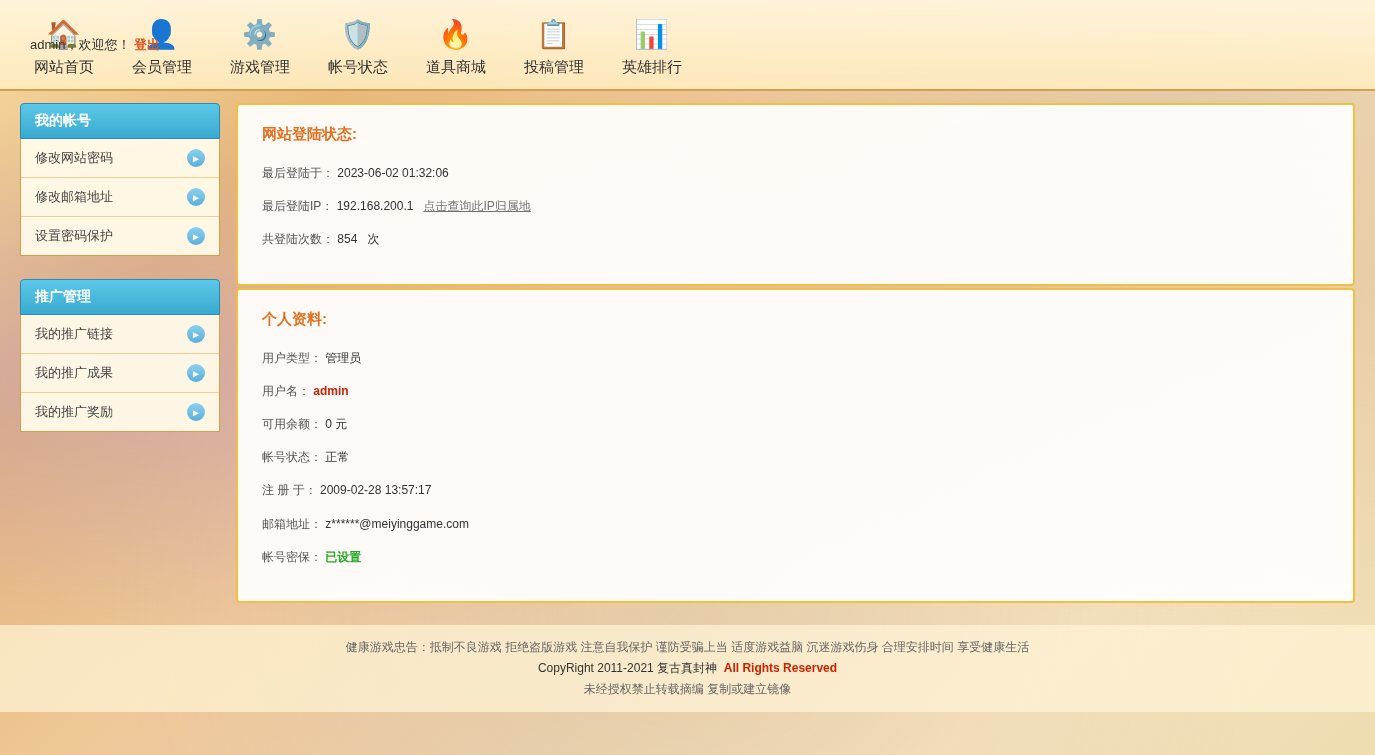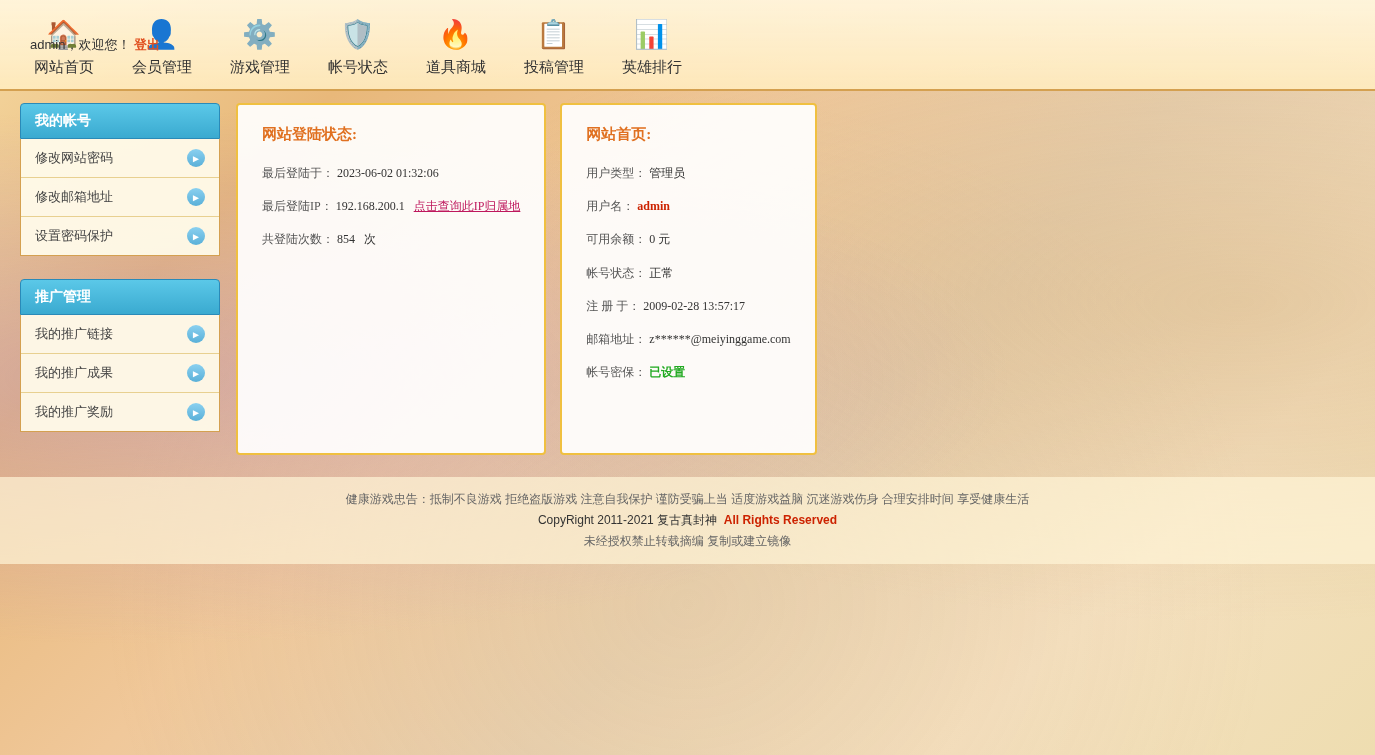--- a/index.html
+++ b/index.html
@@ -135,22 +135,22 @@
       align-items: center;
       justify-content: center;
       color: white;
       font-size: 10px;
     }
 
     
     .content-area {
       flex: 1;
       display: flex;
-      gap: 14px;
-      font-family: Liberation Serif, serif;
+      flex-direction: column;
+      gap: 2px;
     }
     .content-panel {
       background: rgba(255,255,255,0.92);
       border: 2px solid #f0c040;
       border-radius: 4px;
       padding: 20px 24px;
     }
     .panel-title {
       font-size: 15px;
       font-weight: bold;
@@ -169,21 +169,21 @@
     }
     .panel-row .value-red {
       color: #cc2200;
       font-weight: bold;
     }
     .panel-row .value-green {
       color: #22aa22;
       font-weight: bold;
     }
     .panel-row .value-blue {
-      color: #be185d;
+      color: #737373;
       text-decoration: underline;
       cursor: pointer;
     }
 
     
     .footer {
       position: relative;
       z-index: 5;
       text-align: center;
       padding: 14px 0 10px;
@@ -299,21 +299,21 @@
       </div>
       <div class="panel-row">
         <span class="label">共登陆次数：</span>
         <span>854</span>
         &nbsp;
         <span>次</span>
       </div>
     </div>
 
     <div class="content-panel">
-      <div class="panel-title">网站首页:</div>
+      <div class="panel-title">个人资料:</div>
       <div class="panel-row">
         <span class="label">用户类型：</span>
         <span>管理员</span>
       </div>
       <div class="panel-row">
         <span class="label">用户名：</span>
         <span class="value-red">admin</span>
       </div>
       <div class="panel-row">
         <span class="label">可用余额：</span>

